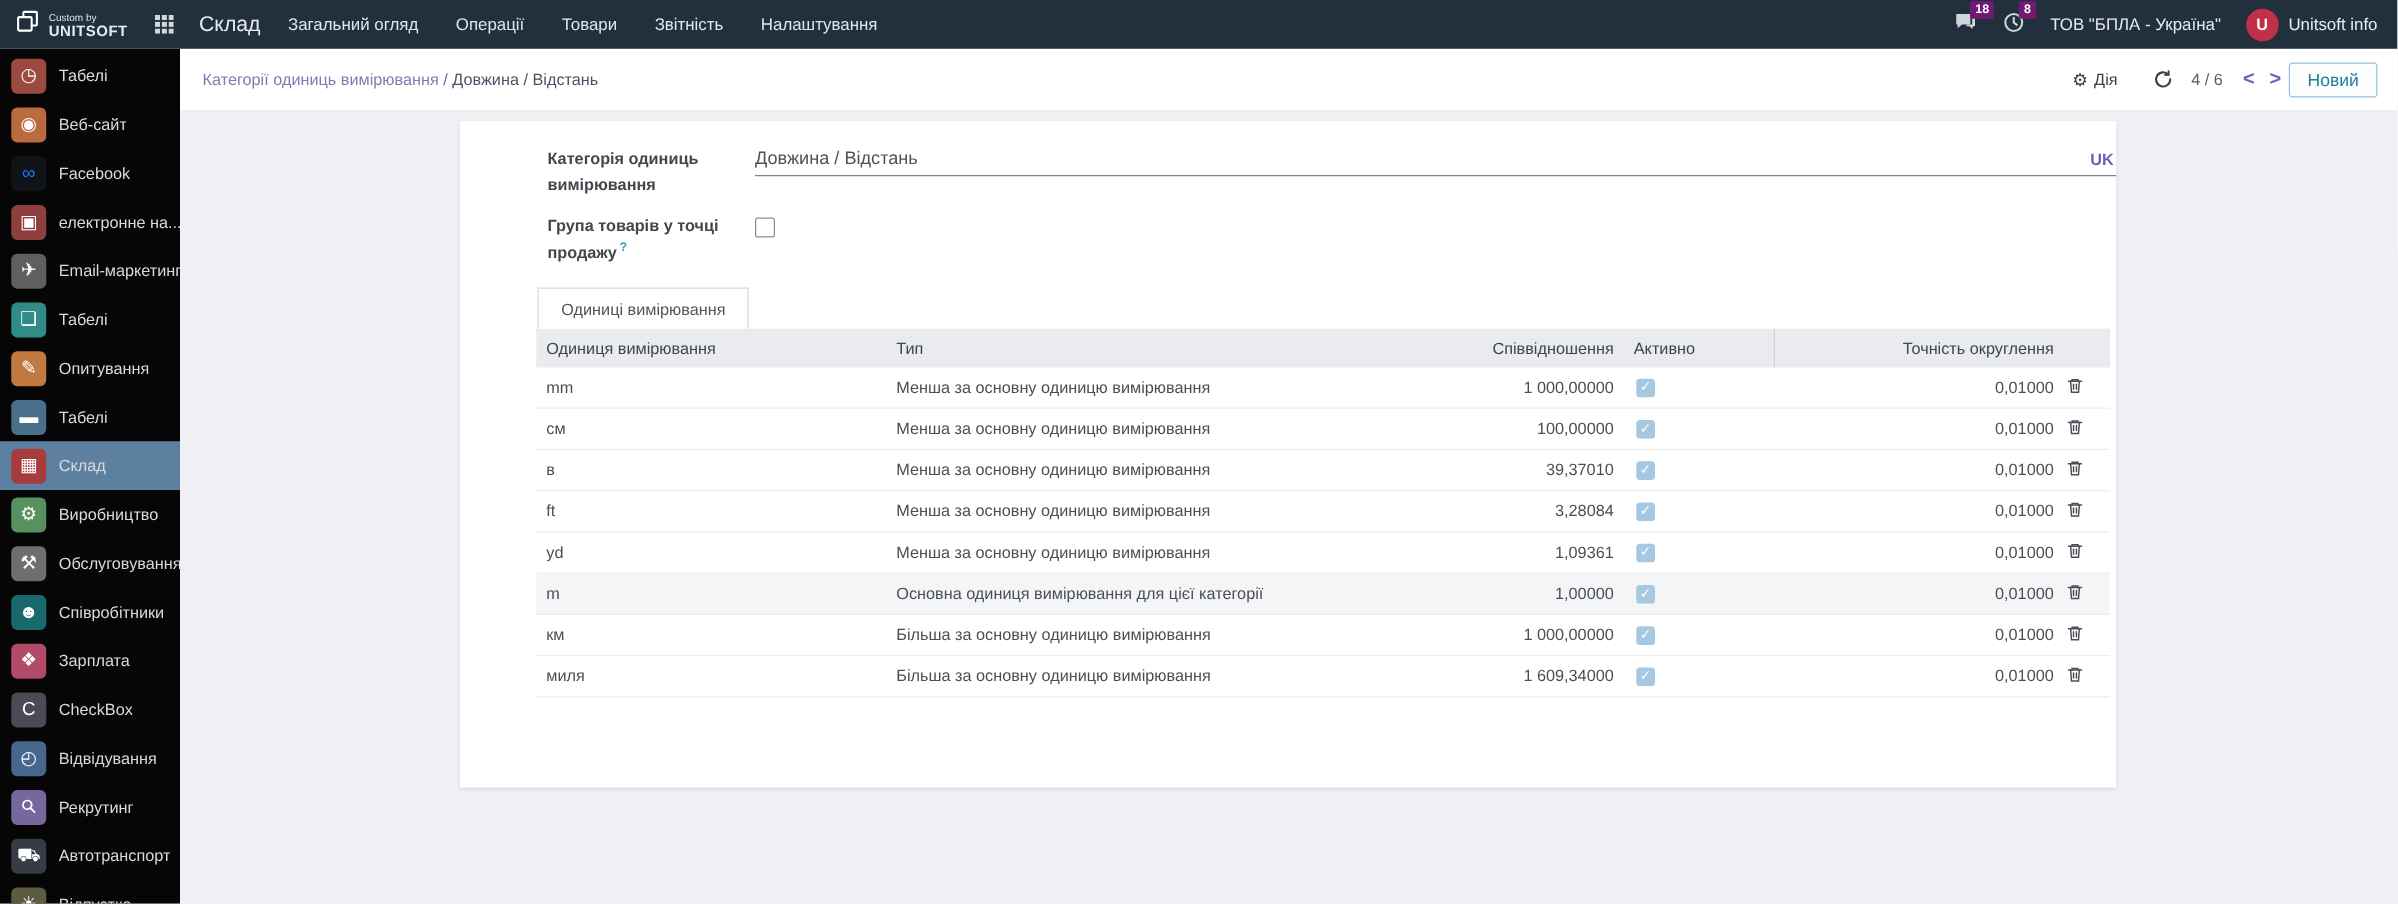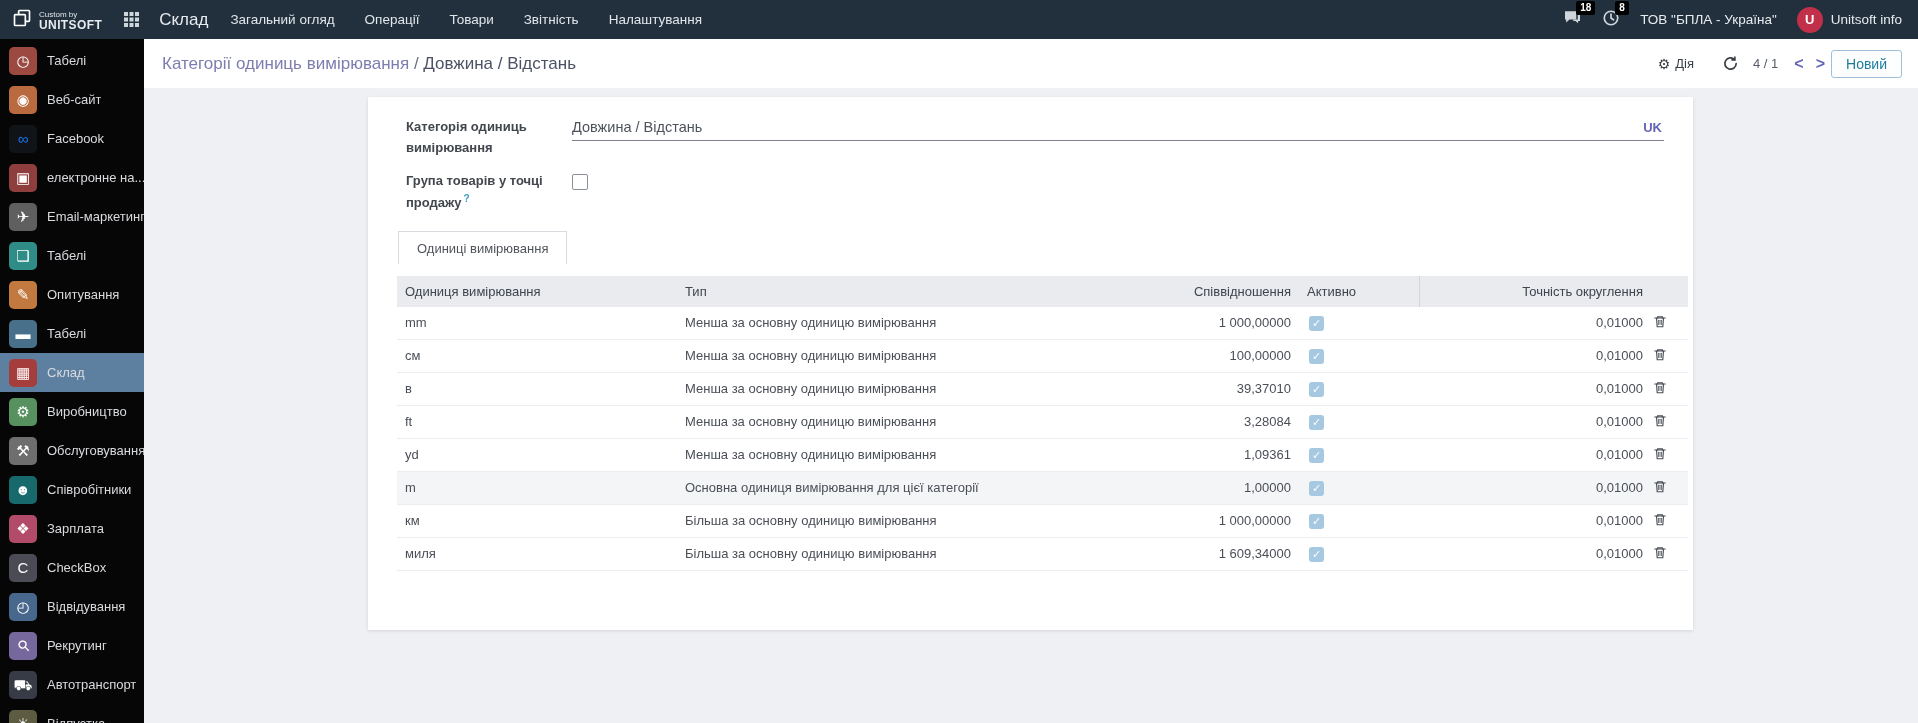--- a/index.html
+++ b/index.html
@@ -15,65 +15,65 @@
   .logo { display:flex; align-items:flex-end; gap:7px; padding:0 10px 0 12px; }
   .logo-text { line-height:1.05; }
   .custom-by { font-size:8px; color:#dfe5ea; }
   .brand { font-size:12px; font-weight:bold; letter-spacing:.4px; }
   .apps-grid { padding:0 12px; display:flex; align-items:center; cursor:pointer; }
   .app-name { font-size:17px; margin:0 22px 0 8px; font-weight:500; white-space:nowrap; }
   .menu { display:flex; gap:30px; font-size:13.5px; color:#e0e6ea; }
   .menu-item { cursor:pointer; white-space:nowrap; }
   .top-right { margin-left:auto; display:flex; align-items:center; gap:20px; padding-right:16px; font-size:13.5px; }
   .icon-badge { position:relative; display:flex; cursor:pointer; }
-  .badge { position:absolute; top:-8px; left:13px; background:#000000; color:#fff; font-size:10px; font-weight:bold; padding:1px 4px; border-radius:2px; line-height:1.2;text-align:right; }
+  .badge { position:absolute; top:-8px; left:13px; background:#701a75; color:#fff; font-size:10px; font-weight:bold; padding:1px 4px; border-radius:2px; line-height:1.2;text-align:right; }
   .company { white-space:nowrap; cursor:pointer; }
   .user { display:flex; align-items:center; gap:8px; cursor:pointer; }
   .avatar { width:26px; height:26px; border-radius:50%; background:#c13048; color:#fff; font-size:13px; font-weight:bold; display:flex; align-items:center; justify-content:center; }
 
   
   .layout { display:flex; height:684px; }
   .sidebar { width:144px; background:#060607; overflow:hidden; flex-shrink:0; padding-top:2px; }
   .side-item { display:flex; align-items:center; gap:10px; height:39px; padding-left:9px; cursor:pointer; }
   .side-item.active { background:#5d80a0; }
   .app-icon { width:28px; height:28px; border-radius:5px; display:flex; align-items:center; justify-content:center; color:#fff; font-size:15px; flex-shrink:0; }
   .app-icon .glyph { display:block; line-height:1; }
   .recruit-magnifier-icon .glyph { transform:rotate(-45deg); }
   .side-label { color:#d9dadd; font-size:13px; white-space:nowrap; overflow:hidden; }
 
   .main { flex:1; display:flex; flex-direction:column; min-width:0; }
 
   
   .control-bar { height:49px; background:#fff; display:flex; align-items:center; padding:0 16px 0 18px; }
-  .breadcrumb { font-size:17px; white-space:nowrap; }
+  .breadcrumb { font-size:13px; white-space:nowrap; }
   .bc-link { color:#7d7db0; cursor:pointer; }
   .bc-sep { color:#6d7082; }
   .bc-rest { color:#4d5164; }
   .cp-right { margin-left:auto; display:flex; align-items:center; }
   .action-btn { display:flex; align-items:center; gap:5px; font-size:13px; color:#3a3f45; cursor:pointer; margin-right:28px; }
   .gear-glyph { font-size:14px; line-height:1; }
   .refresh-btn { display:flex; cursor:pointer; margin-right:14px; }
   .pager { font-size:13px; color:#565d66; margin-right:10px; }
   .chev { color:#6565b5; font-weight:bold; font-size:16px; padding:0 6px; cursor:pointer; user-select:none; }
   .new-btn { border:1px solid #9ec0da; background:#fdfefe; color:#1d7d9d; font-size:14px; padding:5px 14px; border-radius:3px; cursor:pointer; }
 
   
   .content { flex:1; position:relative; }
-  .card { position:absolute; left:224px; top:9px; width:1325px; height:533px; background:#fff; box-shadow:0 1px 3px rgba(60,70,90,.15); }
+  .card { position:absolute; left:224px; top:9px; width:1325px; height:533px; background:#fff; box-shadow:0 1px 3px rgba(60,70,90,.15);padding-left:32px; }
   .card-inner { padding-top:20px; }
 
   .field-row { display:flex; margin:0 0 12px 38px; }
   .field-label { width:152px; font-size:13px; font-weight:bold; color:#42464d; line-height:1.6; flex-shrink:0; margin-right:14px; }
   .help-sup { color:#3b9dbf; font-size:10px; vertical-align:super; margin-left:2px; cursor:pointer; }
   .input-wrap { position:relative; width:1092px; }
   .line-input { width:100%; border:none; outline:none; border-bottom:1px solid #7d828c; font-family:"Liberation Sans",sans-serif; font-size:14.5px; color:#4d525b; padding:2px 34px 5px 0; background:transparent; }
   .lang-badge { position:absolute; right:2px; top:3px; color:#6565b5; font-size:13px; font-weight:bold; cursor:pointer; }
   .cb { width:16px; height:16px; border:1px solid #8a9099; border-radius:2px; background:#fff; margin-top:3px; cursor:pointer; }
 
-  .tabs { margin:16px 0 12px 30px; }
+  .tabs { margin:16px 0 0 30px; }
   .tab { display:inline-block; padding:9px 18px 8px; font-size:13px; color:#50555c; border:1px solid #d7dade; border-bottom:none; background:#fff; cursor:pointer; }
 
   .table { margin:0 5px 0 29px; }
   .thead, .trow { display:grid; grid-template-columns:280px 1fr 205px 120px 232px 37px; align-items:center; }
   .thead { background:#e9ebee; height:31px; font-size:13px; color:#3f454e; }
   .th { padding:0 8px; white-space:nowrap; overflow:hidden; }
   .th.right { text-align:right; }
   .th.divided { border-left:1px solid #d2d5d9; height:31px; line-height:31px; }
   .trow { height:33px; border-bottom:1px solid #ebedef; font-size:13px; color:#4a4f57; }
   .trow.hl { background:#f4f5f6; }
@@ -275,21 +275,21 @@
         <span class="action-btn">
           <span class="gear-glyph">⚙</span>
           <span>Дія</span>
         </span>
         <span class="refresh-btn">
           <svg width="17" height="17" viewBox="0 0 24 24" fill="none" stroke="#3a3f45" stroke-width="2.4" stroke-linecap="round">
             <path d="M20 12a8 8 0 1 1-2.2-5.5"></path>
               <path d="M18.2 2.8v4.1h-4.1" stroke-width="2.2"></path>
           </svg>
         </span>
-        <span class="pager">4 / 1</span>
+        <span class="pager">4 / 6</span>
         <span class="chev">&lt;</span>
         <span class="chev">&gt;</span>
         <button class="new-btn">Новий</button>
       </span>
     </div>
 
     <div class="content">
       <div class="card">
         <div class="card-inner">
 

